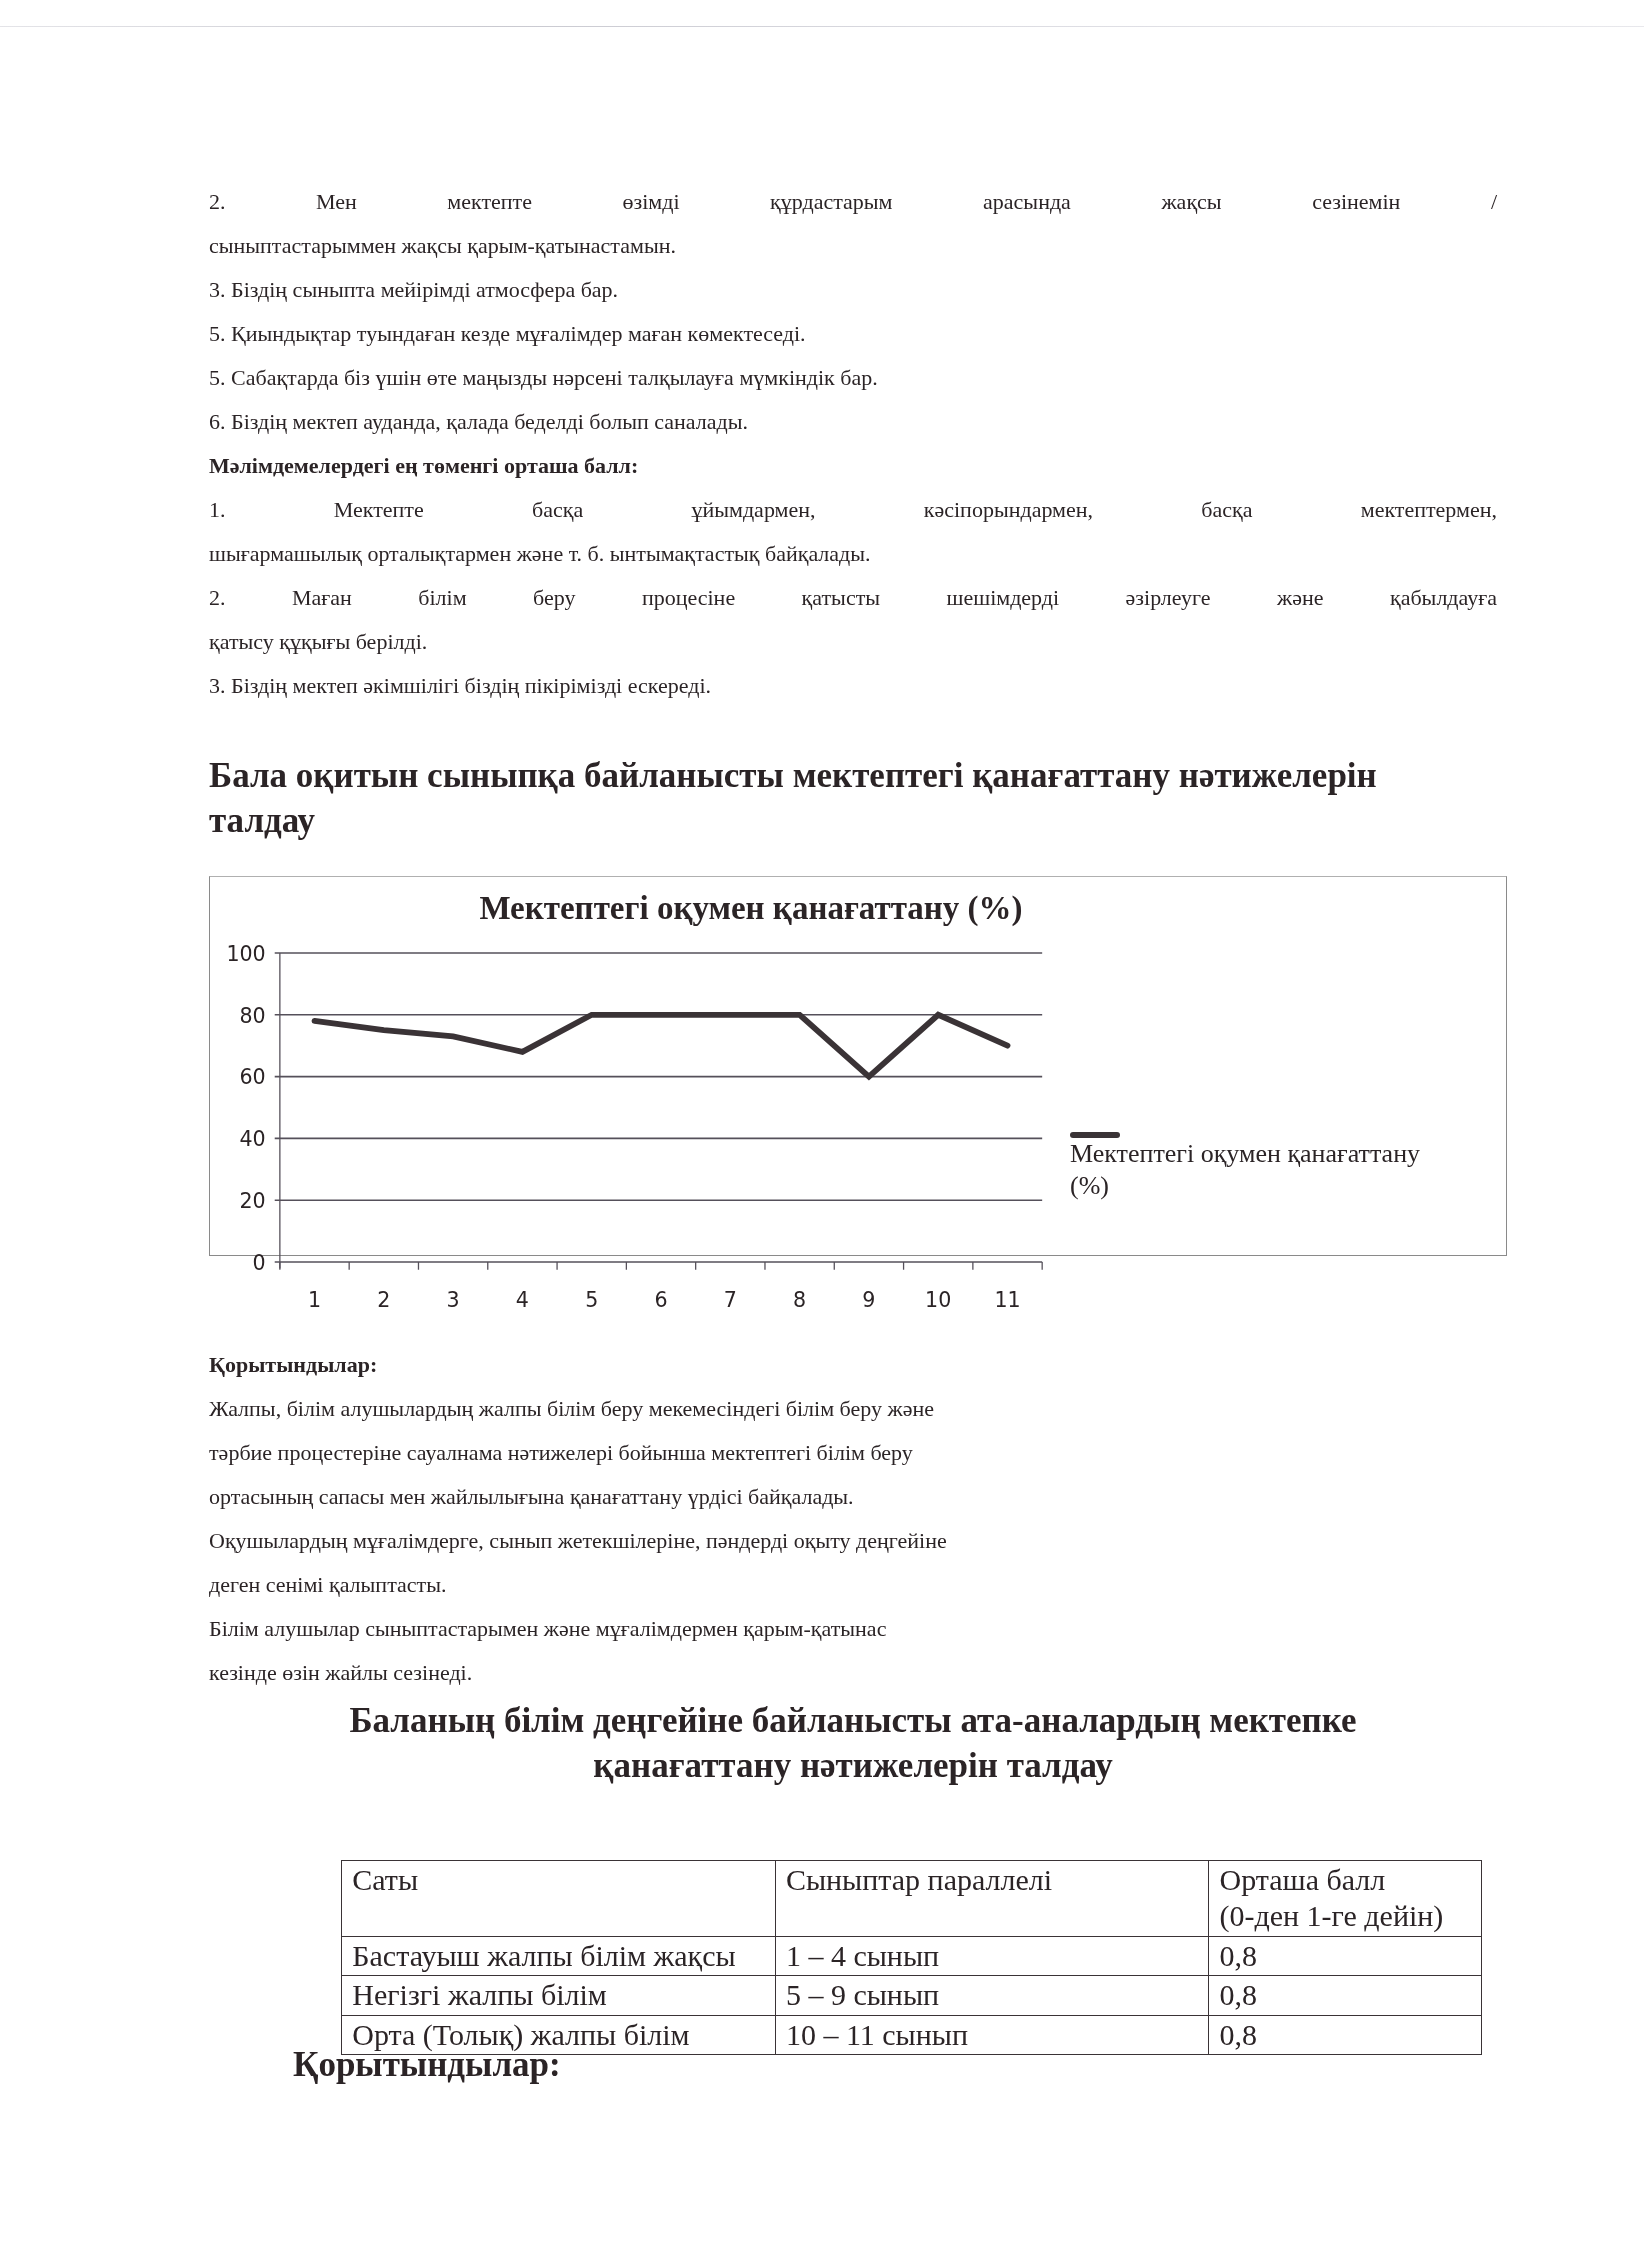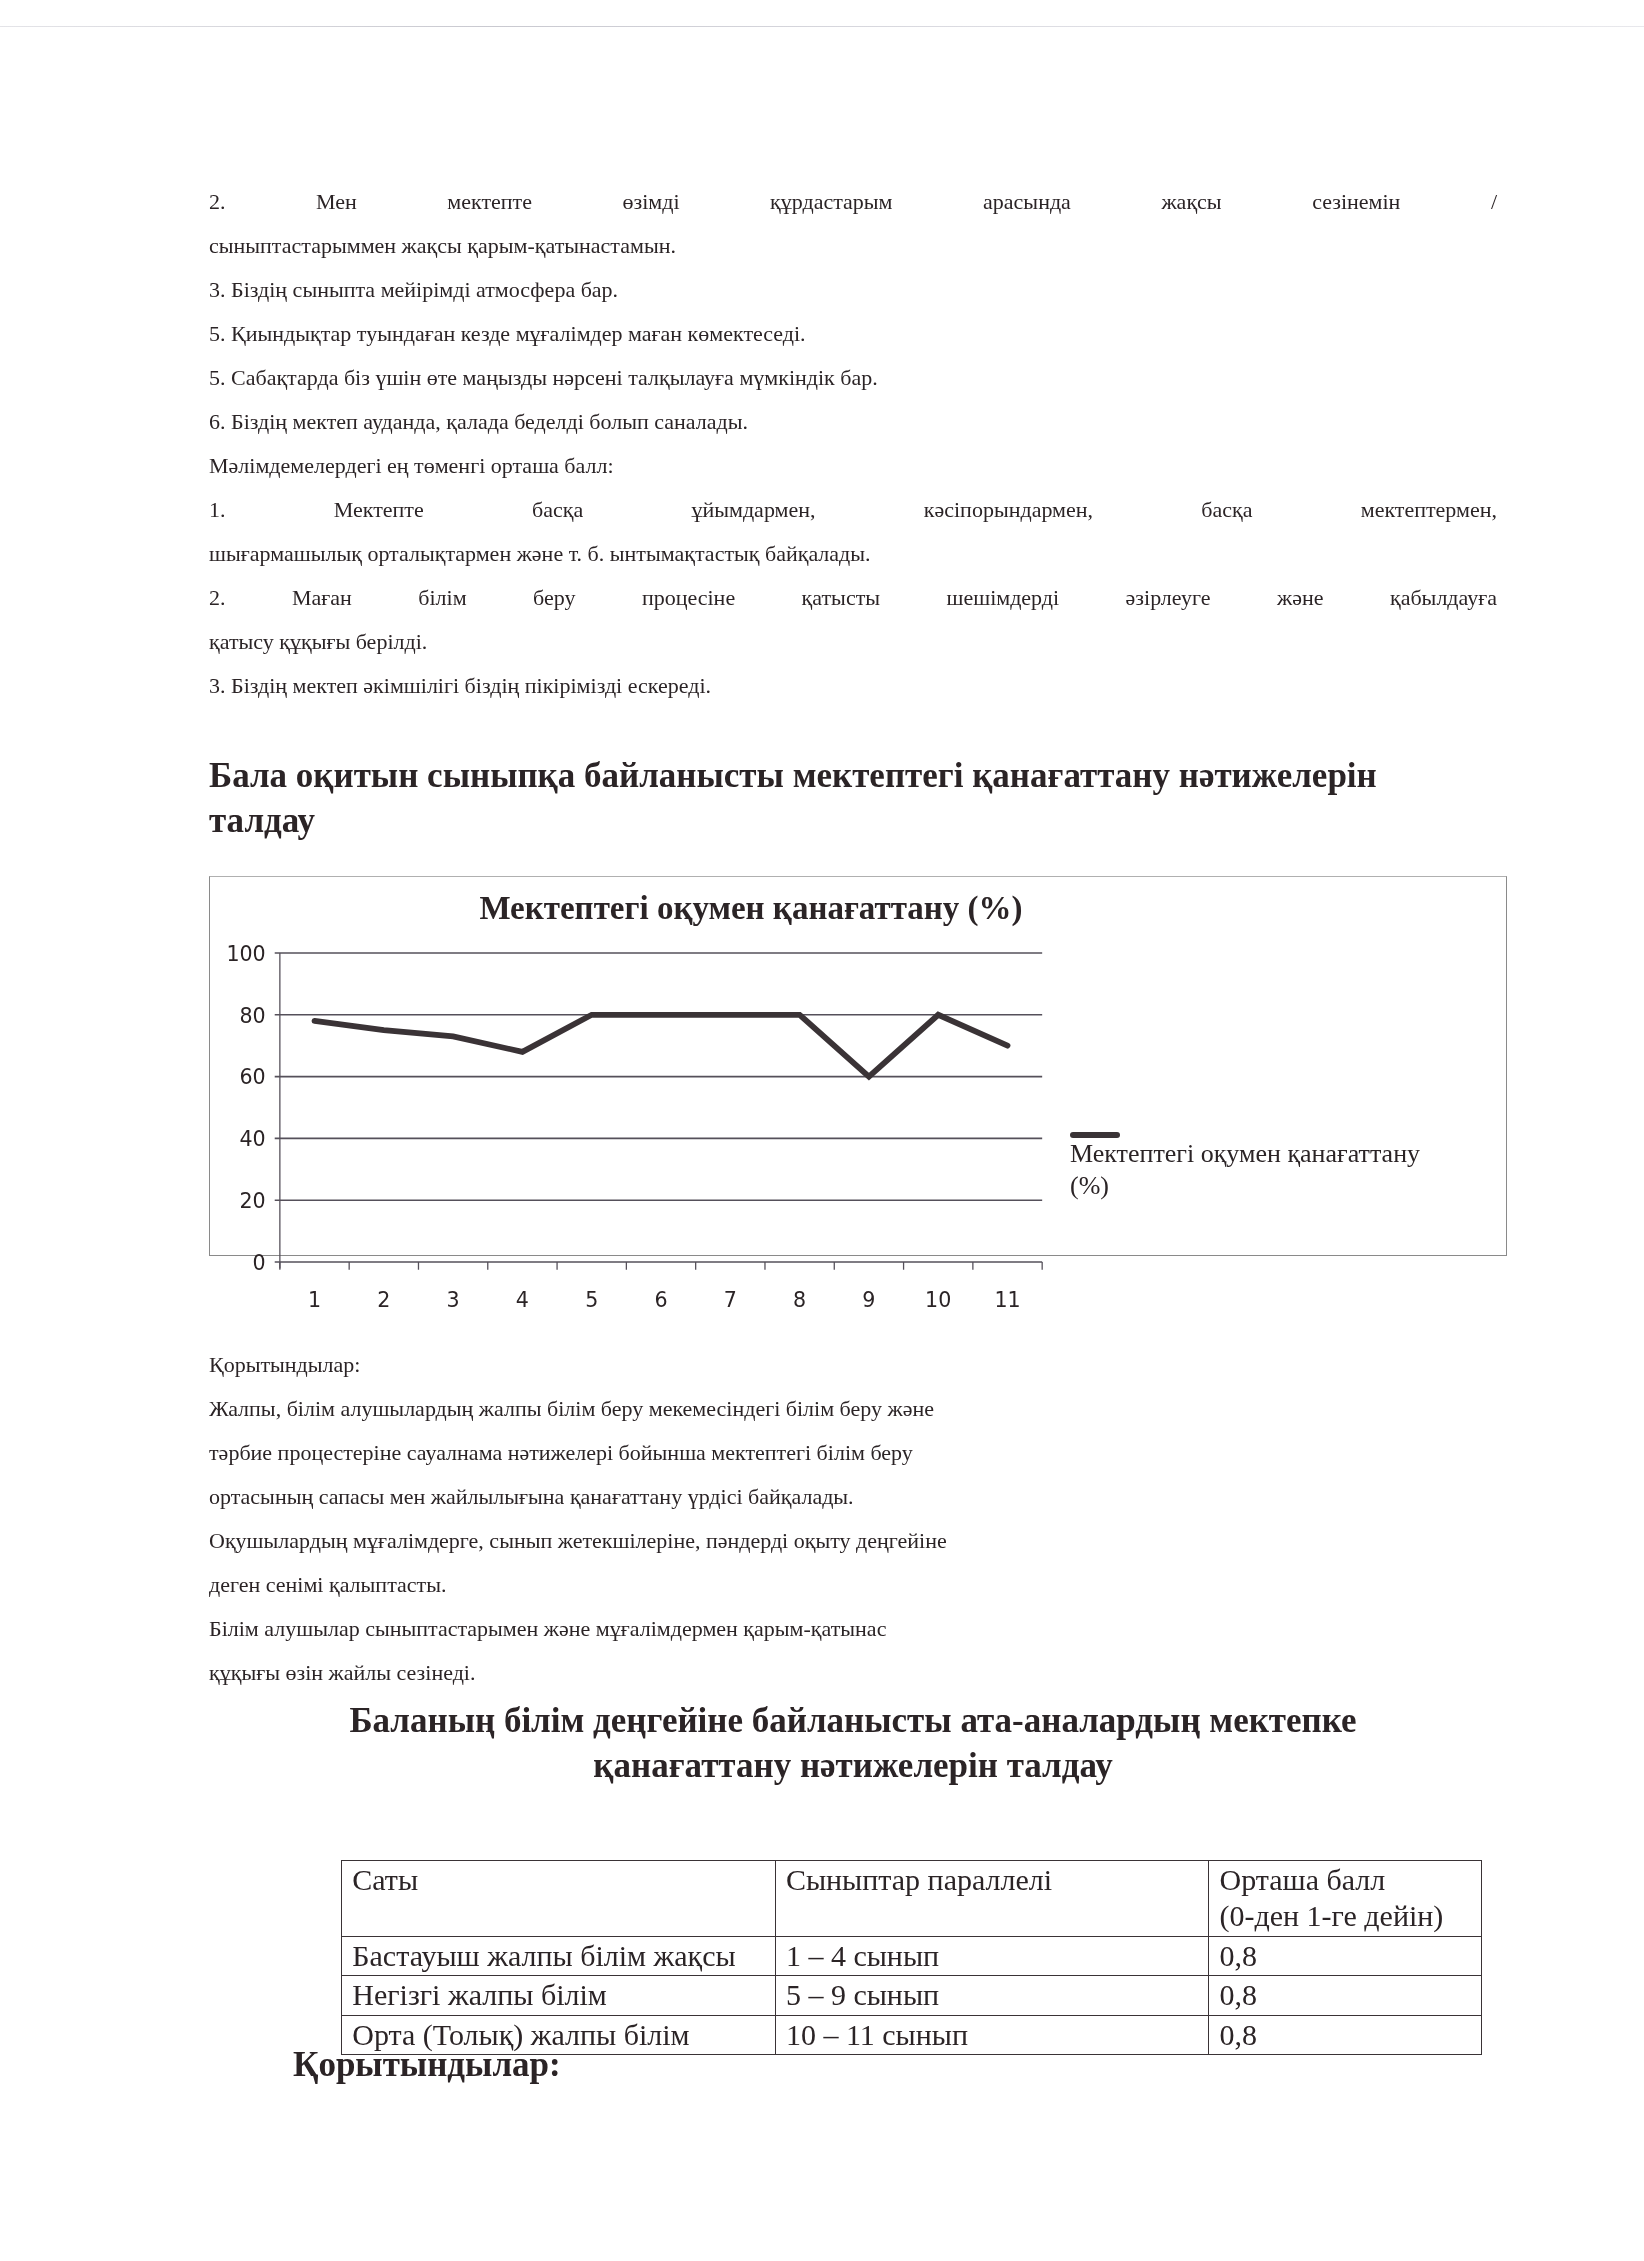--- a/index.html
+++ b/index.html
@@ -3,21 +3,21 @@
 <meta charset="utf-8">
 <style>
   html, body { margin: 0; padding: 0; background: #ffffff; }
   body { width: 1644px; height: 2261px; position: relative; overflow: hidden;
          font-family: "Liberation Serif", "DejaVu Serif", serif; color: #2b2426; }
   .scan-line { position: absolute; left: 0; top: 26px; width: 1644px; height: 1.3px;
                background: linear-gradient(90deg, #e4e4e8, #c9c9d0 30%, #dcdce2 60%, #e8e8ec); }
   .page { position: absolute; left: 209px; top: 180px; width: 1288px; }
   .p { font-size: 22px; line-height: 44px; margin: 0; }
   .justify { text-align: justify; text-align-last: justify; }
-  .b { font-weight: normal; }
+  .b { font-weight: bold; }
   .heading { font-size: 35px; line-height: 45px; font-weight: bold; margin: 0; }
   .center { text-align: center; }
 
   .chart-box { position: absolute; left: 209px; top: 876px; width: 1298px; height: 380px;
                border: 1.3px solid #8a8a8a; border-top-color: #b0b0b0; box-sizing: border-box; background: #fff; }
   .chart-title { position: absolute; left: 0; top: 13px; width: 1082px; text-align: center;
                  font-size: 33px; font-weight: bold; }
   .chart-svg { position: absolute; left: 0; top: 0; }
   .legend { position: absolute; left: 860px; top: 238px; width: 438px; display: flex; align-items: flex-start; flex-direction: column; }
   .legend-swatch { width: 50px; height: 6.4px; background: #3a3336; border-radius: 3.2px; margin-top: 17px; flex: 0 0 auto; }
@@ -102,21 +102,21 @@
 </div>
 
 <div style="position:absolute; left:209px; top:1343px; width:1288px;">
   <p class="p b">Қорытындылар:</p>
   <p class="p">Жалпы, білім алушылардың жалпы білім беру мекемесіндегі  білім беру және</p>
   <p class="p">тәрбие процестеріне сауалнама нәтижелері бойынша мектептегі білім беру</p>
   <p class="p">ортасының сапасы мен жайлылығына қанағаттану үрдісі байқалады.</p>
   <p class="p">Оқушылардың мұғалімдерге, сынып жетекшілеріне, пәндерді оқыту деңгейіне</p>
   <p class="p">деген сенімі қалыптасты.</p>
   <p class="p">Білім алушылар сыныптастарымен және мұғалімдермен қарым-қатынас</p>
-  <p class="p">құқығы өзін жайлы сезінеді.</p>
+  <p class="p">кезінде өзін жайлы сезінеді.</p>
   <p class="heading center" style="margin-top:2.6px">Баланың білім деңгейіне байланысты ата-аналардың мектепке</p>
   <p class="heading center">қанағаттану нәтижелерін талдау</p>
 </div>
 
 <div class="table-wrap">
   <table>
     <tbody>
         <tr>
       <td class="col1">Саты</td>
       <td class="col2">Сыныптар параллелі</td>

